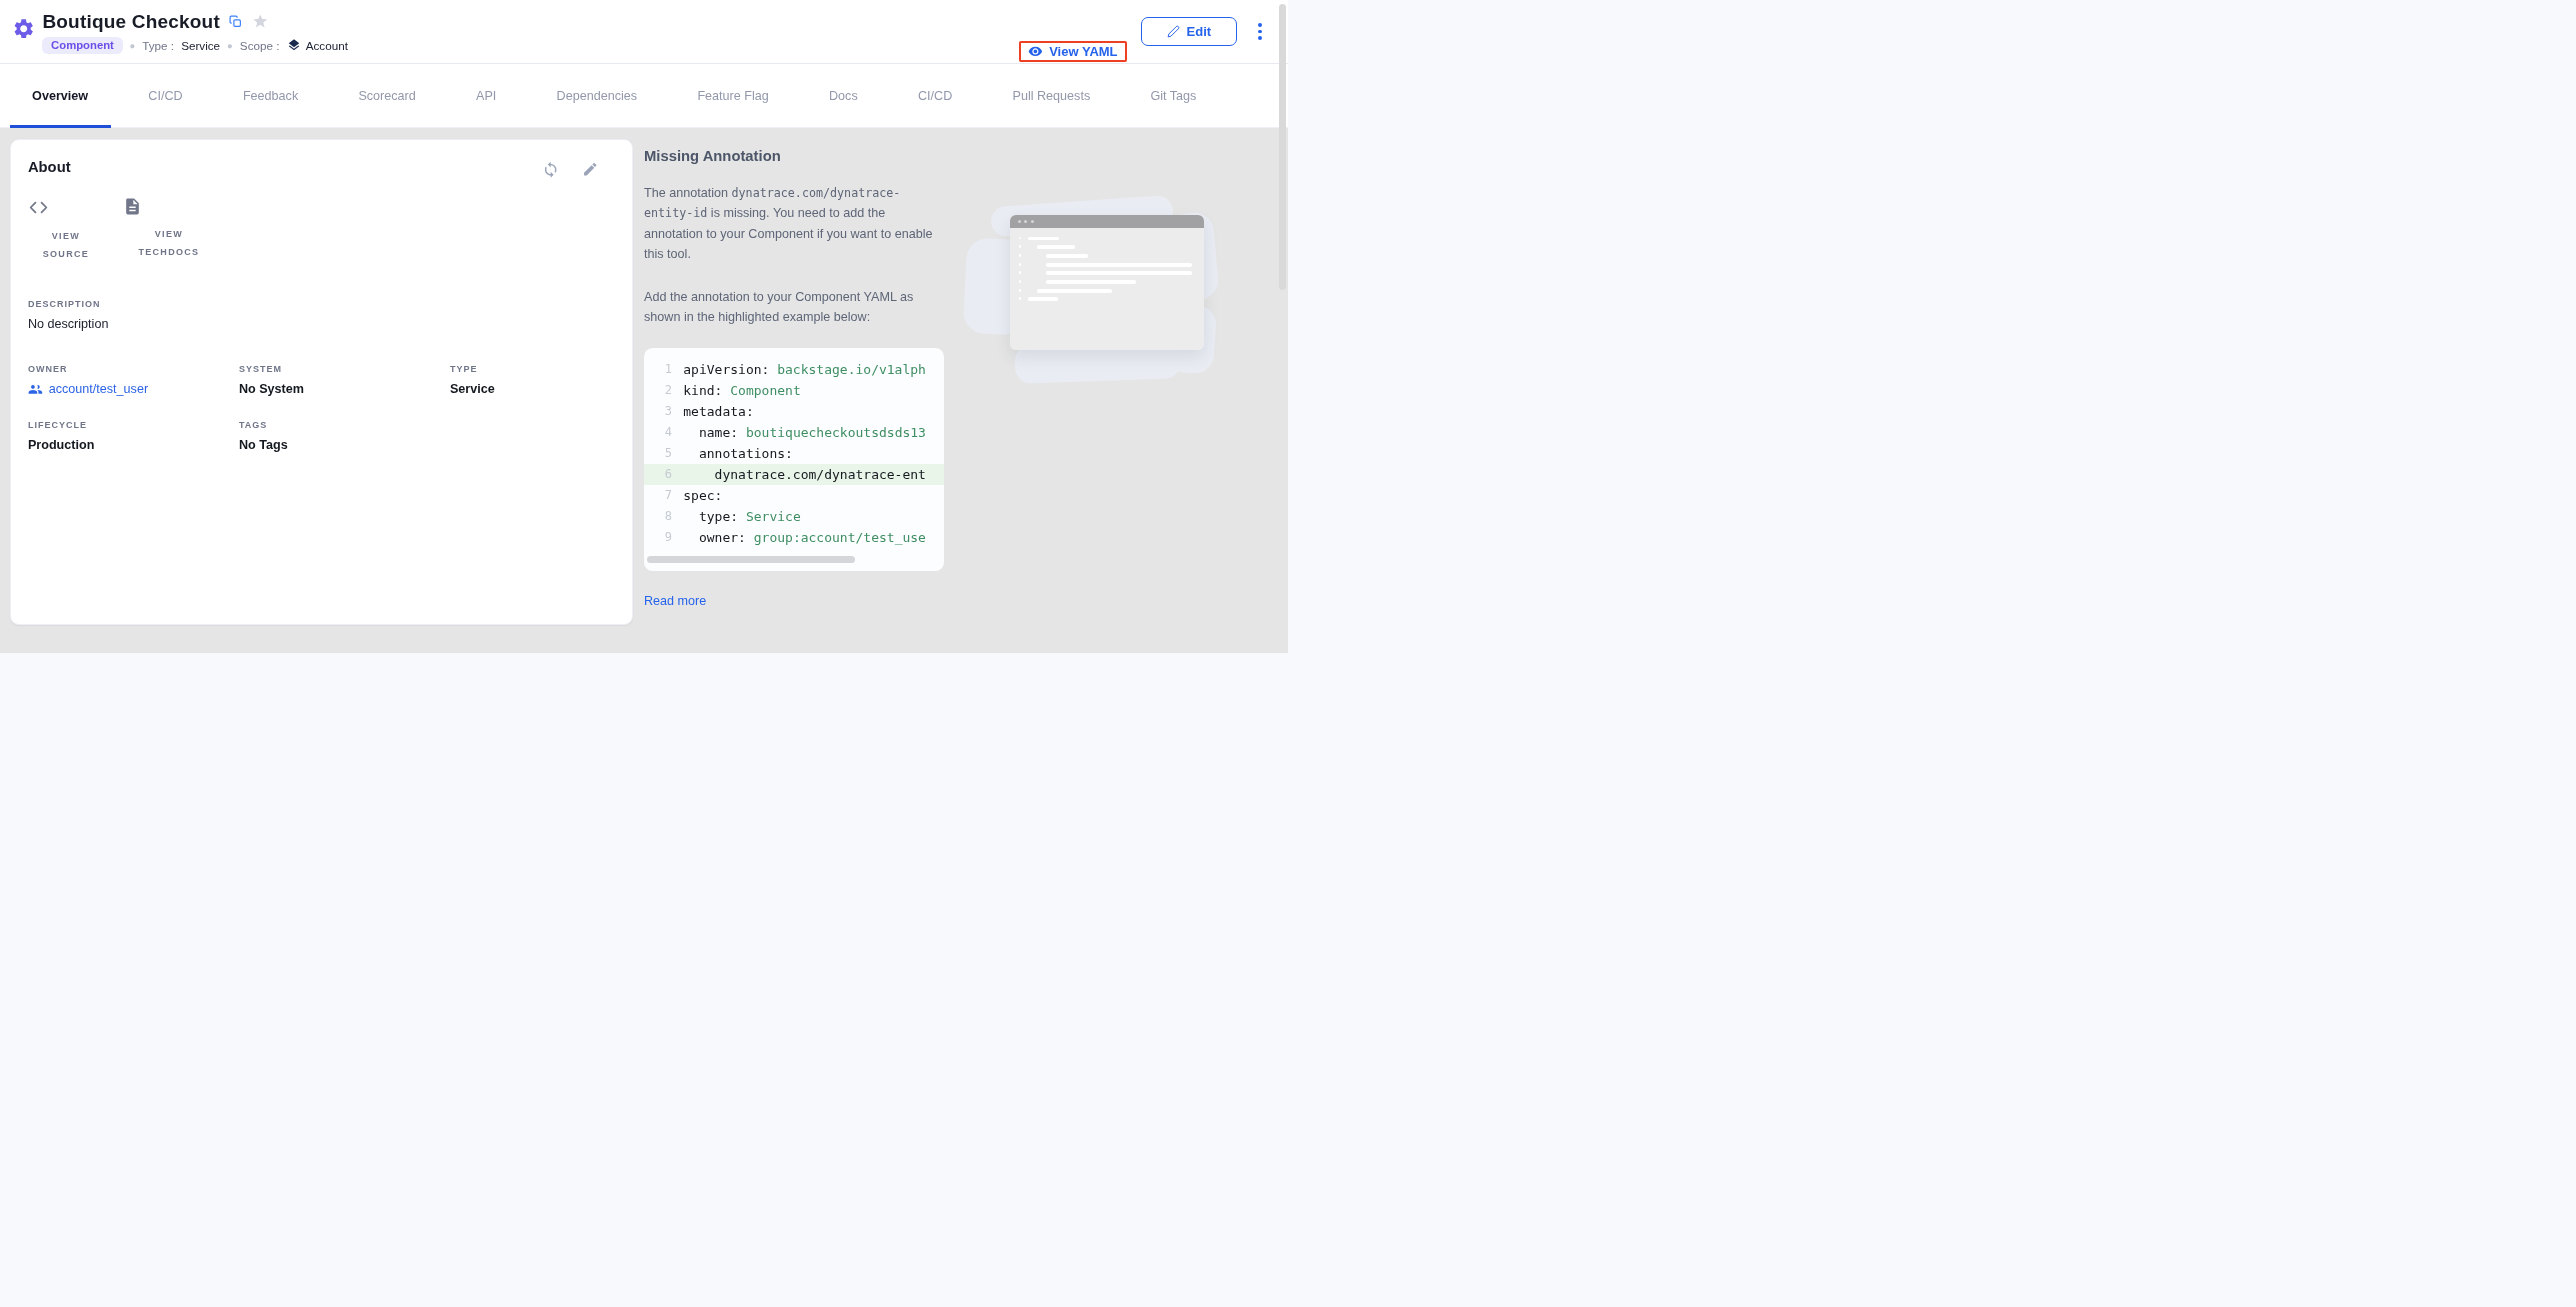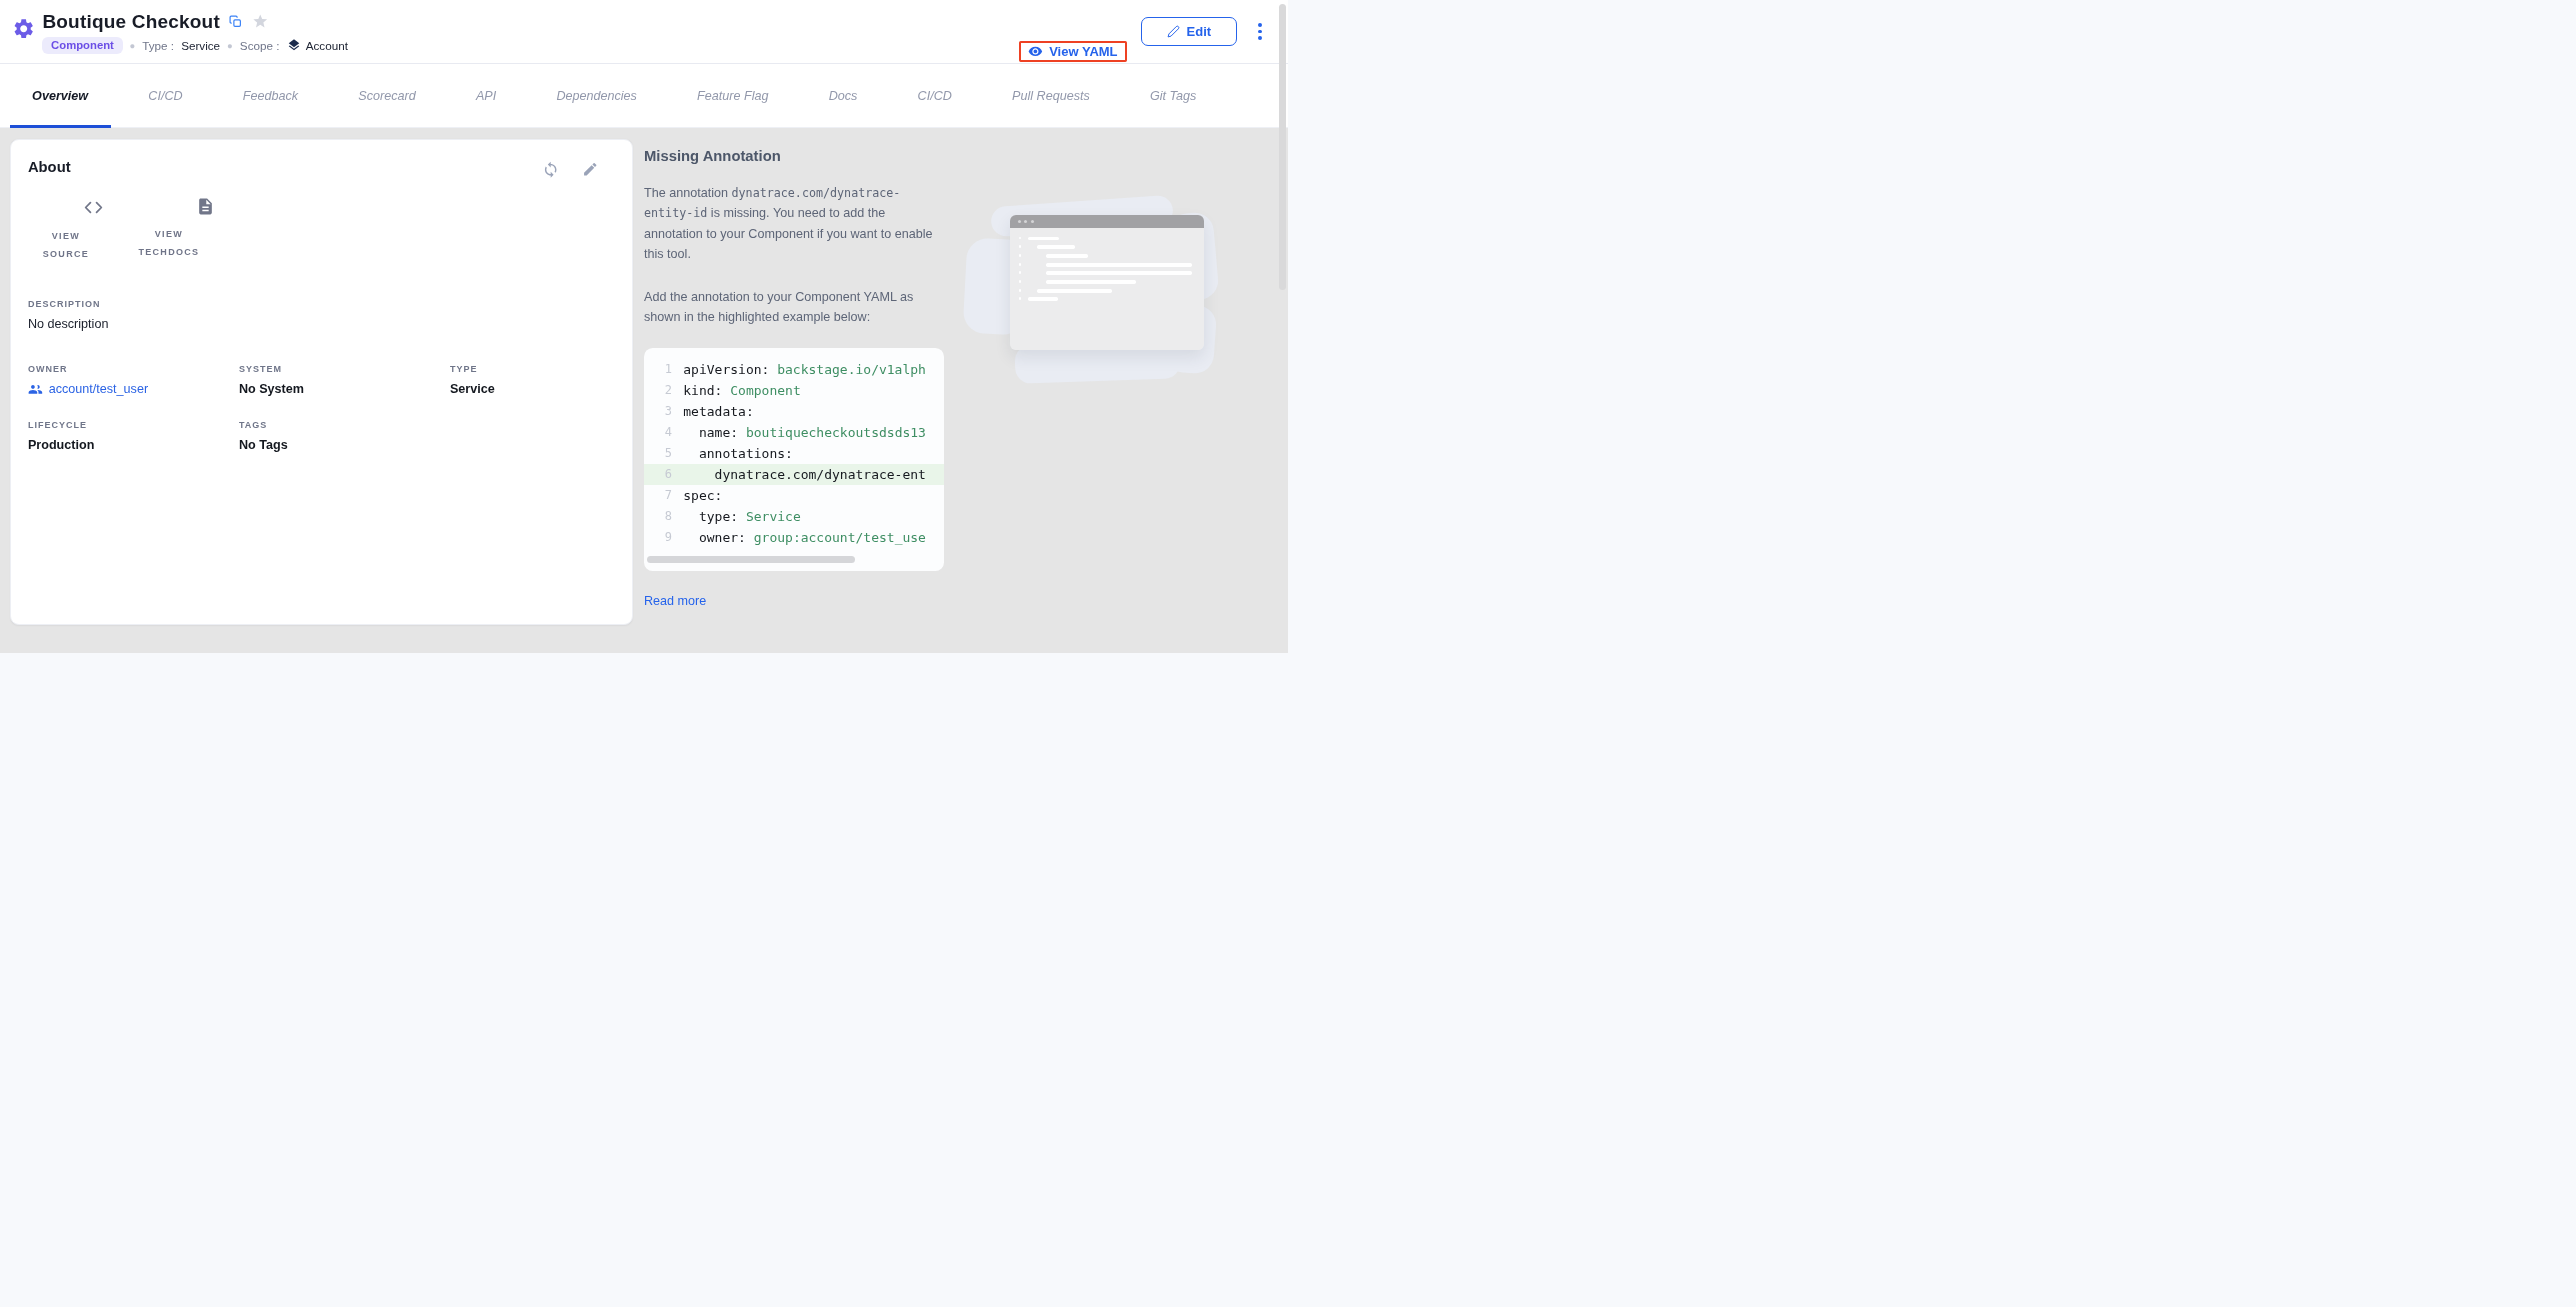--- a/index.html
+++ b/index.html
@@ -27,38 +27,38 @@
   .view-yaml-btn { background:none; border:none; display:flex; align-items:center; gap:6px;
                    color:#2563eb; font-weight:700; font-size:13px; font-family:inherit; cursor:pointer; }
   .edit-btn { background:#fff; border:1.3px solid #2563eb; border-radius:7px; padding:6px 25px;
               display:flex; align-items:center; gap:7px; color:#2563eb; font-weight:700;
               font-size:13px; font-family:inherit; cursor:pointer; }
   .kebab { display:flex; flex-direction:column; gap:3px; background:none; border:none; padding:5.2px 7px; cursor:pointer; }
   .kebab i { width:3.9px; height:3.9px; border-radius:50%; background:#2563eb; }
 
   
   .tabbar { height:64px; background:#fff; display:flex; align-items:stretch;
-            justify-content:space-between; padding:0 69px 0 9.5px; border-bottom:0.9px solid #eef0f5;font-style:italic; }
+            justify-content:space-between; padding:0 69px 0 9.5px; border-bottom:0.9px solid #eef0f5; }
   .tab { display:flex; align-items:center; padding:0 22.6px; font-size:12.6px; color:#9298ab;
          position:relative; cursor:pointer; white-space:nowrap; }
   .tab.active { color:#141925; font-weight:700; }
   .tab.active::after { content:""; position:absolute; left:0; right:0; bottom:-0.9px; height:2.6px; background:#1d4fd7; }
 
   
   .content { position:relative; height:525px; background:#e5e5e5; }
 
   .about-card { position:absolute; left:9.5px; top:11.3px; width:623px; height:486px; background:#fff;
                 border:0.9px solid #edeff4; border-radius:8.7px; box-shadow:0 0.9px 1.7px rgba(16,24,40,.05);
                 padding:19px 17.4px; }
   .about-head { display:flex; justify-content:space-between; align-items:flex-start; }
   .about-title { font-size:14.8px; font-weight:700; color:#181c27; }
   .about-tools { display:flex; gap:22.6px; padding-right:15.6px; margin-top:1.7px; }
   .about-actions { display:flex; gap:19px; margin-top:19px; }
   .about-action { background:none; border:none; cursor:pointer; display:flex; flex-direction:column;
-                  align-items:flex-end; font-family:inherit; }
+                  align-items:flex-start; font-family:inherit; }
   .about-action .lbl { margin-top:8.7px; font-size:9px; letter-spacing:1.3px; line-height:2.0;
                        color:#6f7488; font-weight:700; text-align:center; }
   .aa-source { width:76px; } .aa-docs { width:92px; }
 
   .field-label { font-size:9px; letter-spacing:1px; color:#6f7589; font-weight:700; margin-bottom:7.8px; }
   .field-value { font-size:12.6px; color:#1a1f2b; }
   .fv-bold { font-weight:700; color:#14181f; }
   .desc-block { margin-top:36px; }
   .fields-grid { display:grid; grid-template-columns:211px 211px 1fr; row-gap:24px; margin-top:33px; }
   .owner-link { display:flex; align-items:center; gap:6px; color:#2b63e4; text-decoration:none; font-size:12.6px; }

